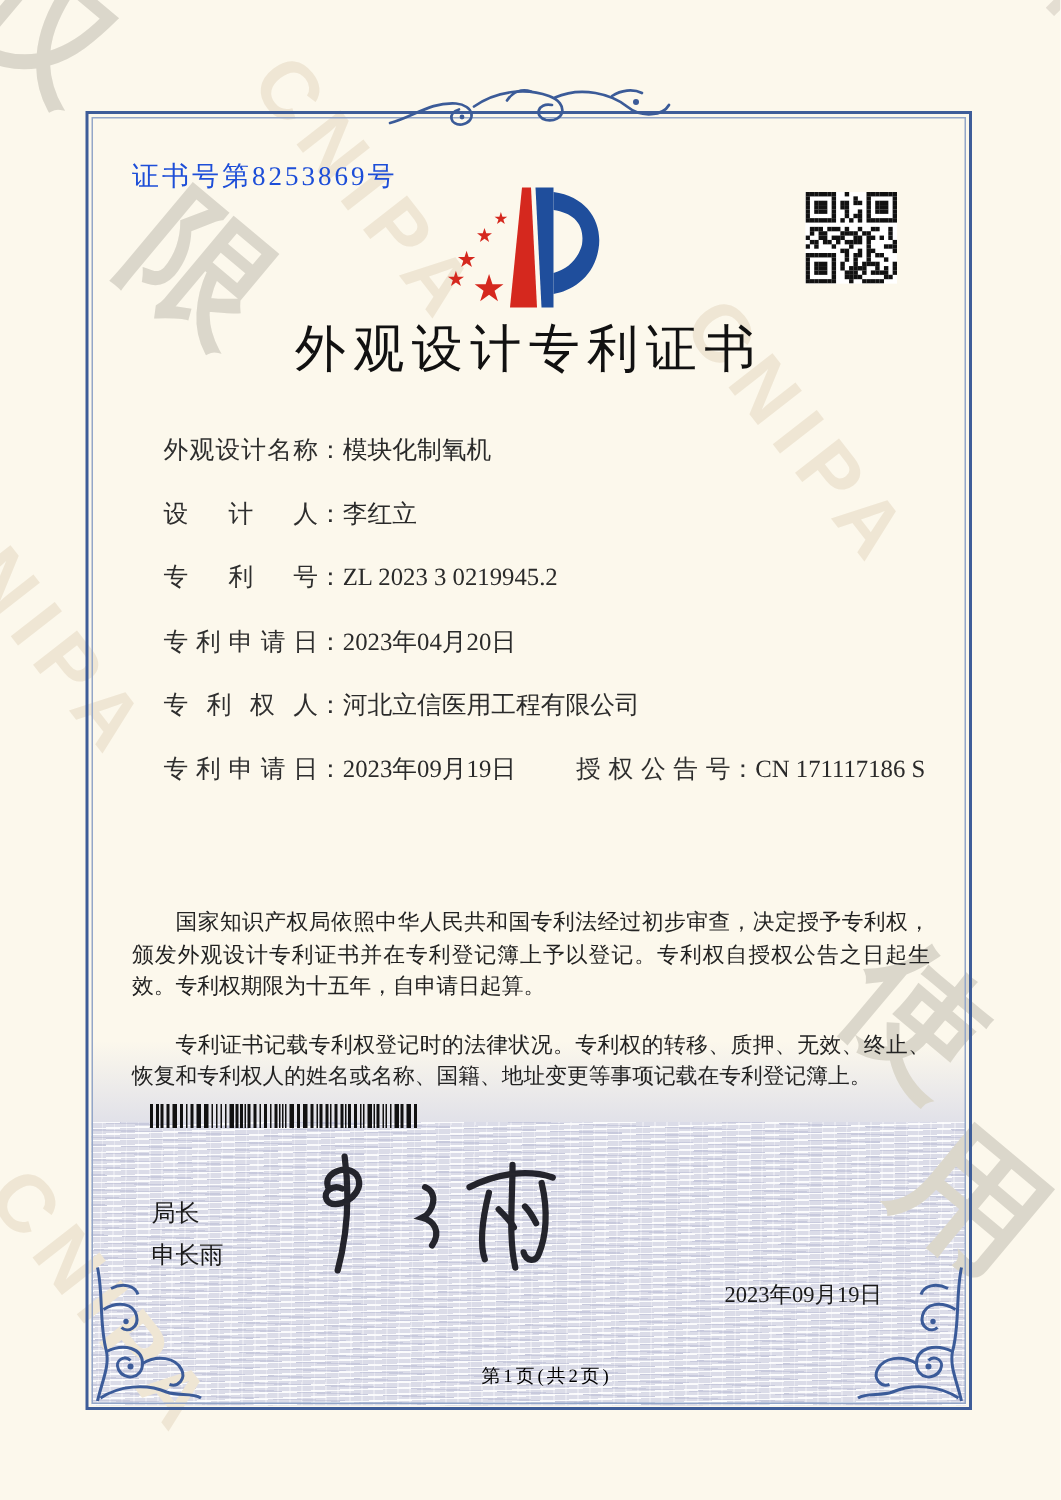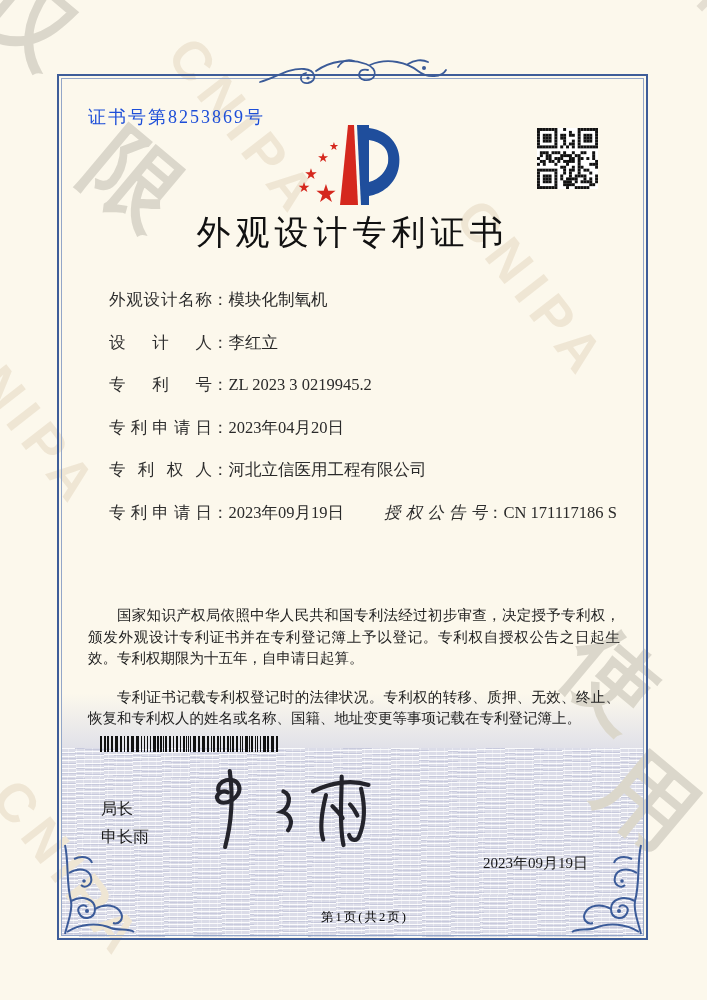--- a/index.html
+++ b/index.html
@@ -29,21 +29,21 @@
   
   .content{position:absolute;inset:0;z-index:3;}
   .cert-no{position:absolute;left:88px;top:105px;font-size:18px;letter-spacing:2px;color:#1d4ed8;}
   .logo{position:absolute;left:298px;top:121px;width:104px;height:88px;}
   .qr{position:absolute;left:537px;top:128px;width:61px;height:61px;background:#fff;}
   .title{position:absolute;left:57px;top:210px;width:591px;text-align:center;
     font-size:34px;font-weight:normal;letter-spacing:5px;color:#111;}
   .fields{position:absolute;left:88px;top:289px;width:557px;}
   .frow{height:20px;margin-bottom:22.5px;white-space:nowrap;font-size:16.5px;color:#2e2e2e;margin-left:21px;}
   .flabel{display:inline-block;width:103px;text-align:justify;text-align-last:justify;vertical-align:top;}
-  .flabel-2{margin-left:40px;font-style:italic;}
+  .flabel-2{margin-left:40px;}
   .colon{display:inline-block;}
   .fval{color:#2a2a2a;}
   .paras{position:absolute;left:88px;top:588px;width:532px;}
   .para{font-size:14.5px;line-height:21.6px;text-align:justify;text-indent:2em;color:#222;margin:17px 0 2px 0;}
   .barcode{position:absolute;left:100px;top:736px;width:182px;height:16px;}
   .signer-title{position:absolute;left:101px;top:799px;font-size:16px;color:#1a1a1a;}
   .signer-name{position:absolute;left:101px;top:827px;font-size:16px;color:#1a1a1a;}
   .signature{position:absolute;left:202px;top:766px;width:185px;height:86px;}
   .issue-date{position:absolute;left:483px;top:854px;font-size:15px;color:#1a1a1a;}
   .page-info{position:absolute;left:57px;top:909px;width:615px;text-align:center;

